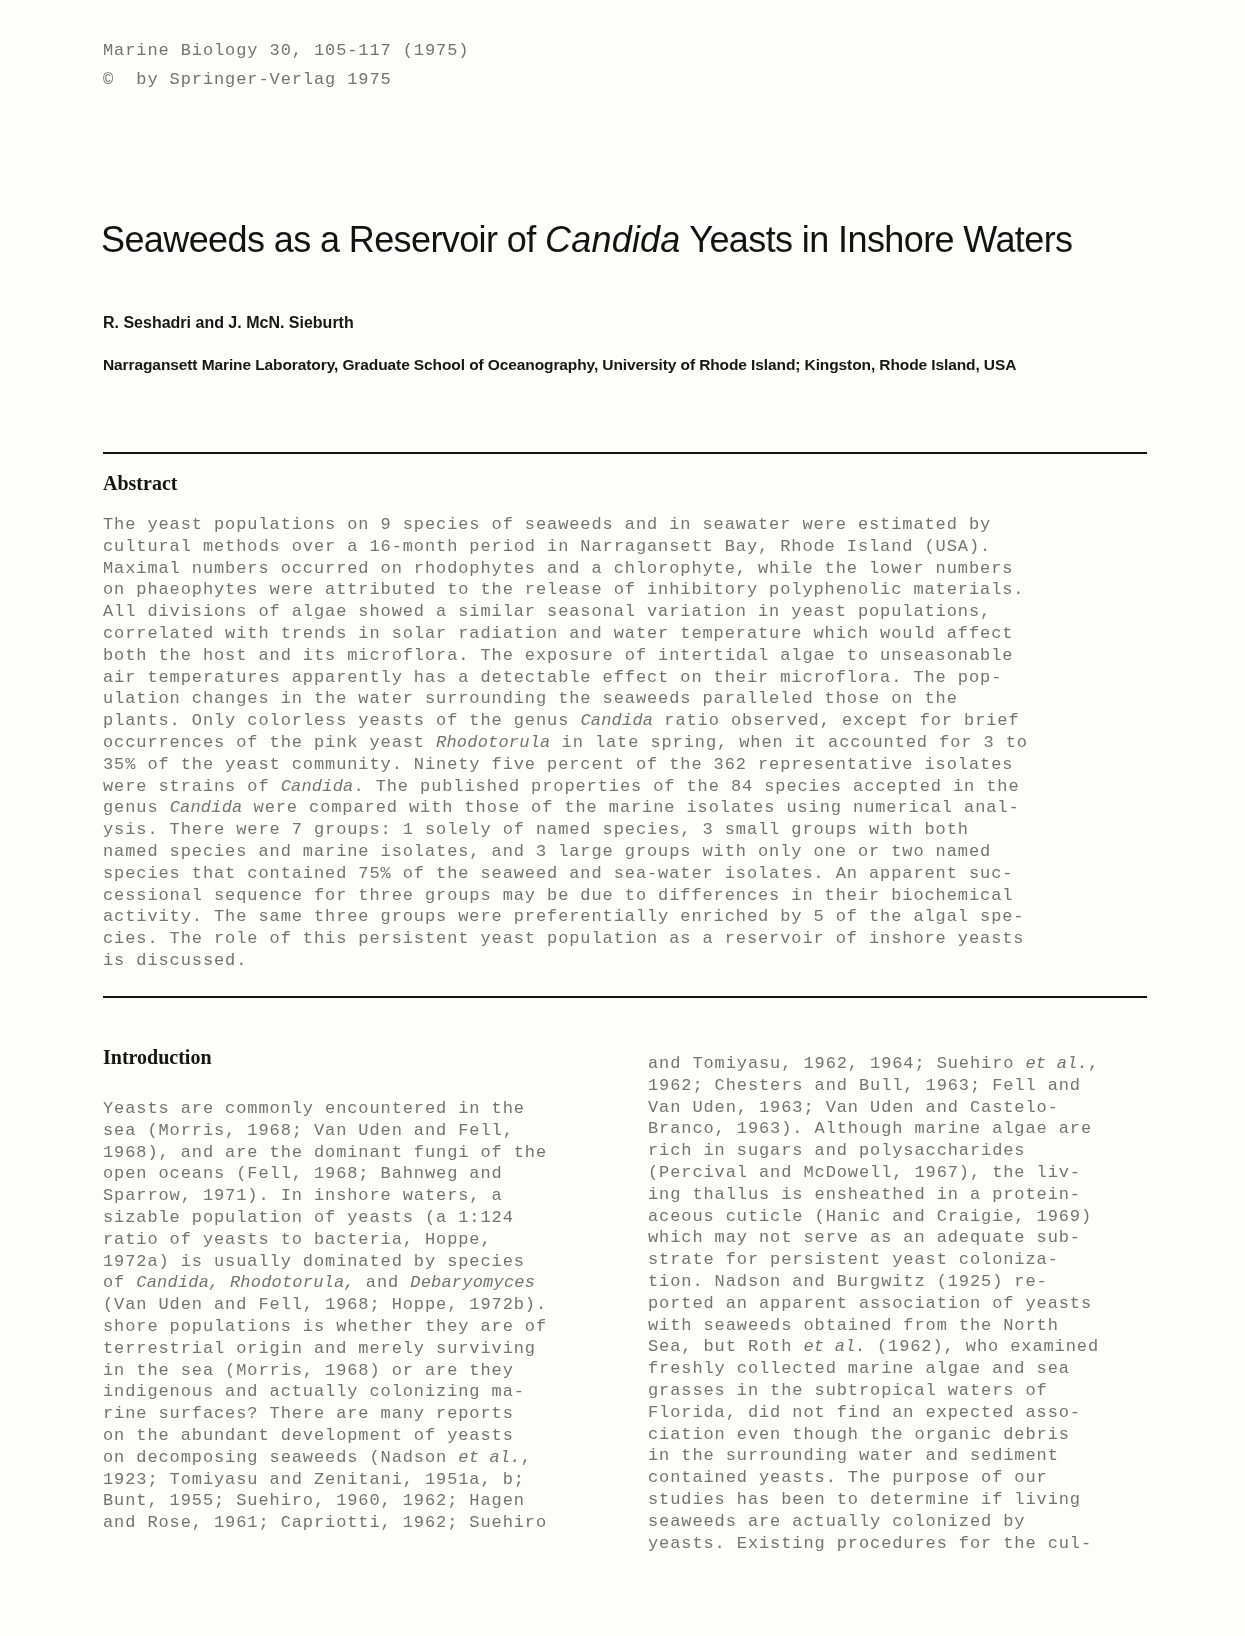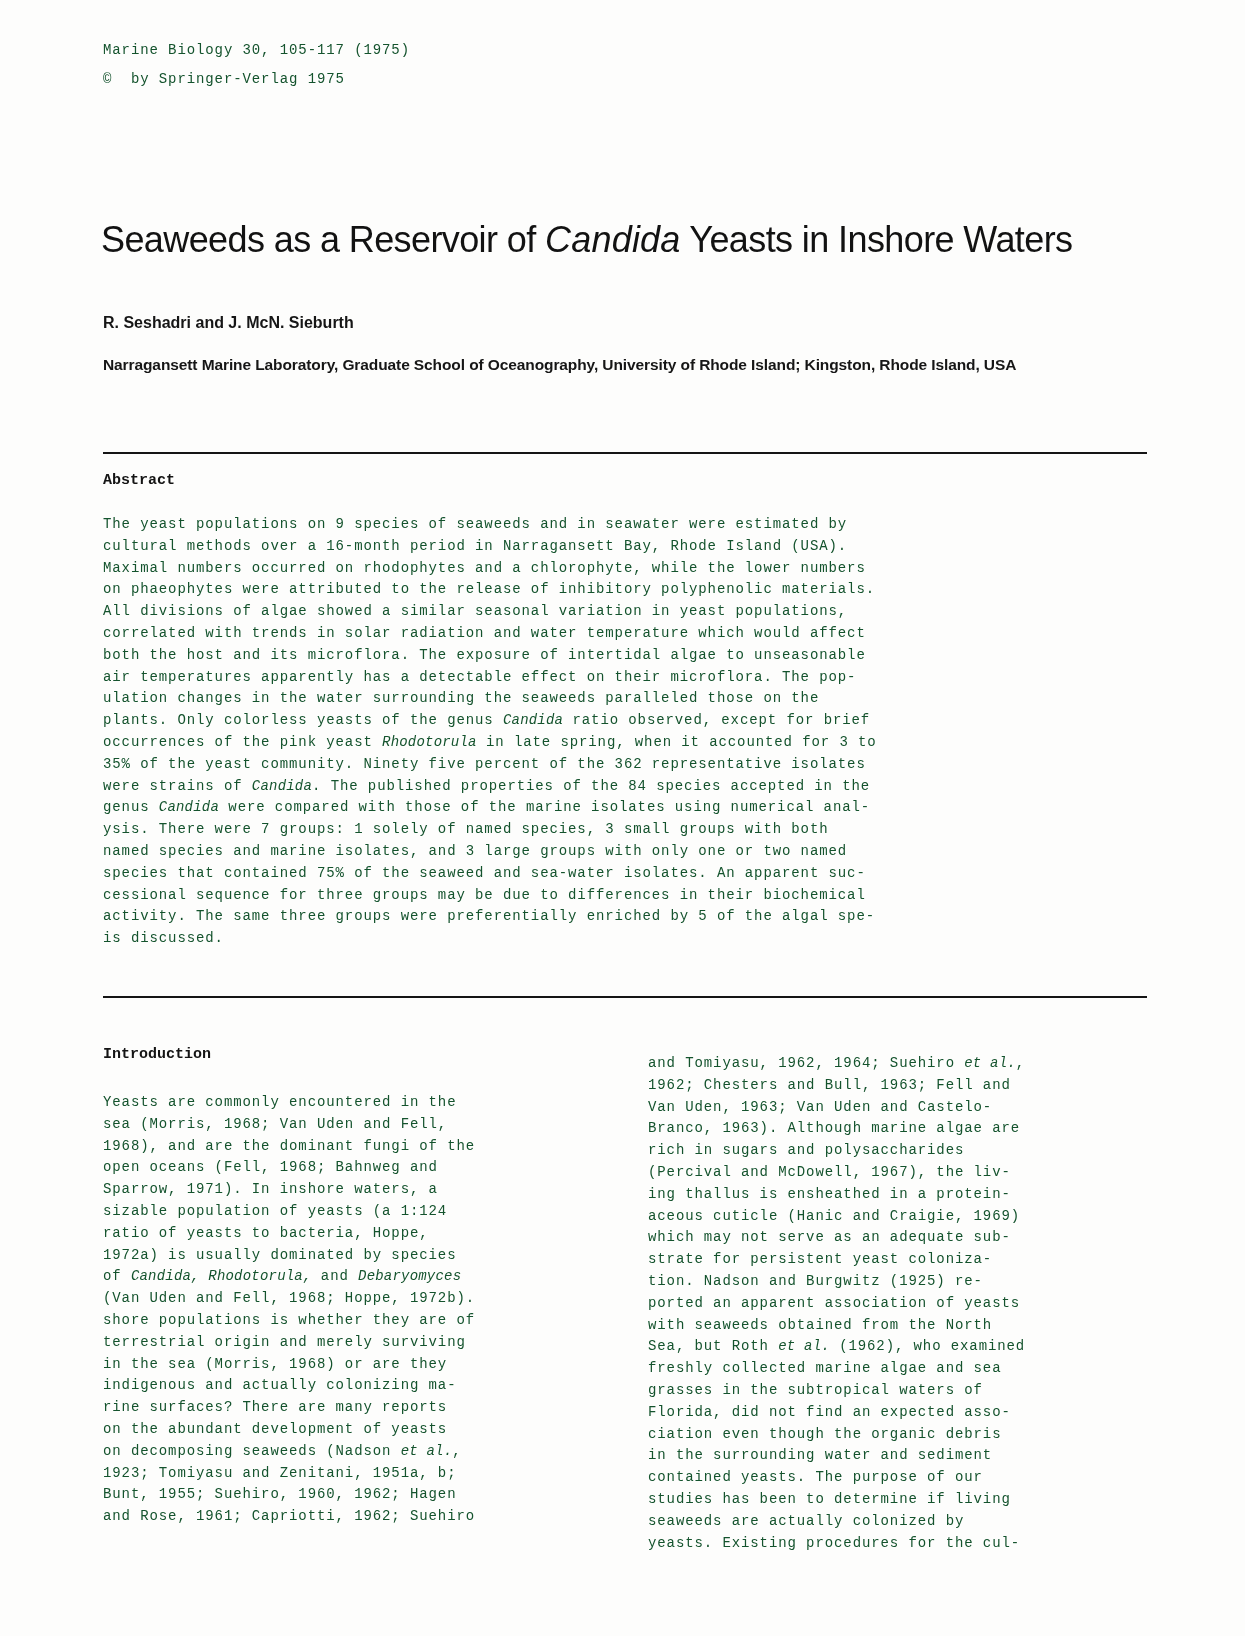--- a/index.html
+++ b/index.html
@@ -10,24 +10,24 @@
   .page {
     position: relative;
     width: 1245px;
     height: 1636px;
     background: #fdfdfc;
     overflow: hidden;
     color: #1b1b1b;
   }
   .mono {
     font-family: "Liberation Mono", "DejaVu Sans Mono", monospace;
-    font-size: 14px;
+    font-size: 17px;
     letter-spacing: 0.9px;
     line-height: 21.8px;
-    color: #14532d;
+    color: #737373;
   }
   .tline {
     display: block;
     white-space: pre;
   }
   .tline i {
     letter-spacing: 0.2px;
   }
   .journal-header {
     position: absolute;
@@ -69,23 +69,23 @@
   .rule {
     position: absolute;
     left: 103px;
     width: 1044px;
     height: 2px;
     background: #151515;
   }
   .rule-1 { top: 452px; }
   .rule-2 { top: 996px; }
   .section-heading {
-    font-family: Liberation Mono, monospace;
+    font-family: Liberation Serif, serif;
     font-weight: 700;
-    font-size: 15px;
+    font-size: 20px;
     color: #141414;
   }
   .abstract-heading {
     position: absolute;
     left: 103px;
     top: 472px;
   }
   .abstract-body {
     position: absolute;
     left: 103px;
@@ -143,20 +143,21 @@
       <div class="tline"><span>plants. Only colorless yeasts of the genus </span><i>Candida</i><span> ratio observed, except for brief</span></div>
       <div class="tline"><span>occurrences of the pink yeast </span><i>Rhodotorula</i><span> in late spring, when it accounted for 3 to</span></div>
       <div class="tline"><span>35% of the yeast community. Ninety five percent of the 362 representative isolates</span></div>
       <div class="tline"><span>were strains of </span><i>Candida</i><span>. The published properties of the 84 species accepted in the</span></div>
       <div class="tline"><span>genus </span><i>Candida</i><span> were compared with those of the marine isolates using numerical anal-</span></div>
       <div class="tline"><span>ysis. There were 7 groups: 1 solely of named species, 3 small groups with both</span></div>
       <div class="tline"><span>named species and marine isolates, and 3 large groups with only one or two named</span></div>
       <div class="tline"><span>species that contained 75% of the seaweed and sea-water isolates. An apparent suc-</span></div>
       <div class="tline"><span>cessional sequence for three groups may be due to differences in their biochemical</span></div>
       <div class="tline"><span>activity. The same three groups were preferentially enriched by 5 of the algal spe-</span></div>
+      <div class="tline"><span>cies. The role of this persistent yeast population as a reservoir of inshore yeasts</span></div>
       <div class="tline"><span>is discussed.</span></div>
     </div>
 
   <div class="rule rule-2"></div>
 
   <div class="col-left">
     <div class="section-heading">Introduction</div>
     <div class="col-lines mono">
         <div class="tline"><span>Yeasts are commonly encountered in the</span></div>
         <div class="tline"><span>sea (Morris, 1968; Van Uden and Fell,</span></div>

